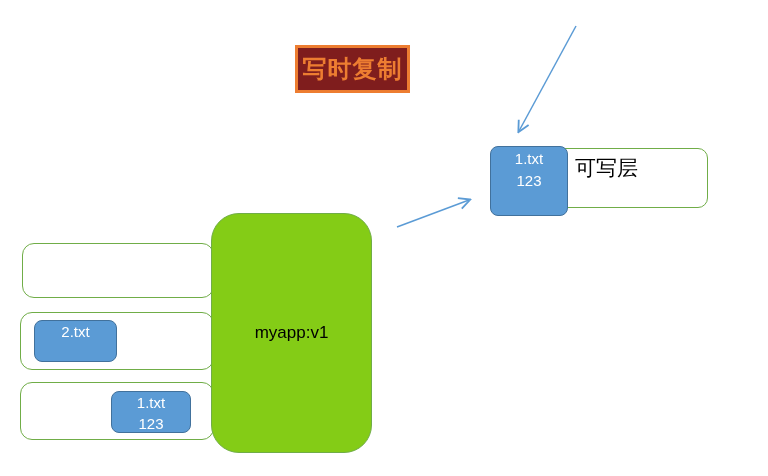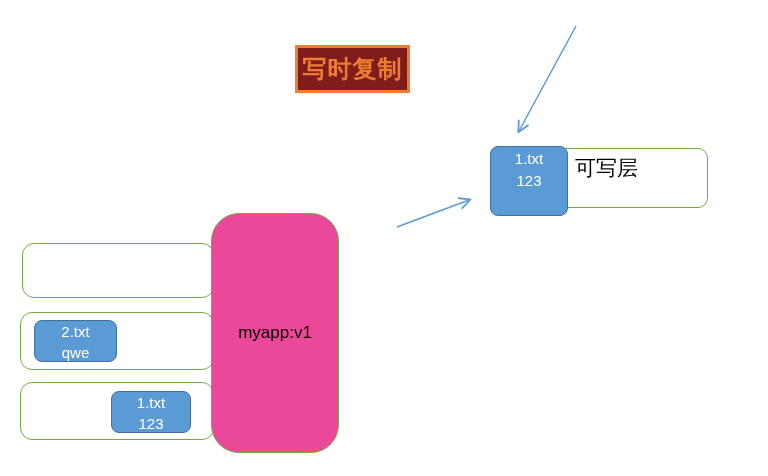--- a/index.html
+++ b/index.html
@@ -34,24 +34,24 @@
     border: 1.5px solid #70AD47;
     border-radius: 12px;
     background: transparent;
   }
   .layer-top    { left: 22px; top: 243px; width: 192px; height: 55px; }
   .layer-middle { left: 20px; top: 312px; width: 194px; height: 58px; }
   .layer-bottom { left: 20px; top: 382px; width: 194px; height: 58px; }
 
   
   .image-box {
-    left: 211px; top: 213px; width: 128px; height: 240px;
+    left: 211px; top: 213px; width: 161px; height: 240px;
     border: 1.5px solid #70AD47;
     border-radius: 28px;
-    background: #ec4899;
+    background: #84cc16;
     display: flex; align-items: center; justify-content: center;
     color: #000000;
     font-size: 17px;
   }
 
   
   .writable-box {
     left: 490px; top: 148px; width: 218px; height: 60px;
     border: 1.5px solid #70AD47;
     border-radius: 10px;
@@ -95,21 +95,20 @@
 
   <div class="abs title-box">
     <span>写时复制</span>
   </div>
 
   <div class="abs layer-box layer-top"></div>
 
   <div class="abs layer-box layer-middle">
     <div class="abs file-chip chip-middle" style="left:13px; top:7px;">
       <div>2.txt</div>
-      <div>qwe</div>
     </div>
   </div>
 
   <div class="abs layer-box layer-bottom">
     <div class="abs file-chip chip-bottom" style="left:90px; top:8px;">
       <div>1.txt</div>
       <div>123</div>
     </div>
   </div>
 

